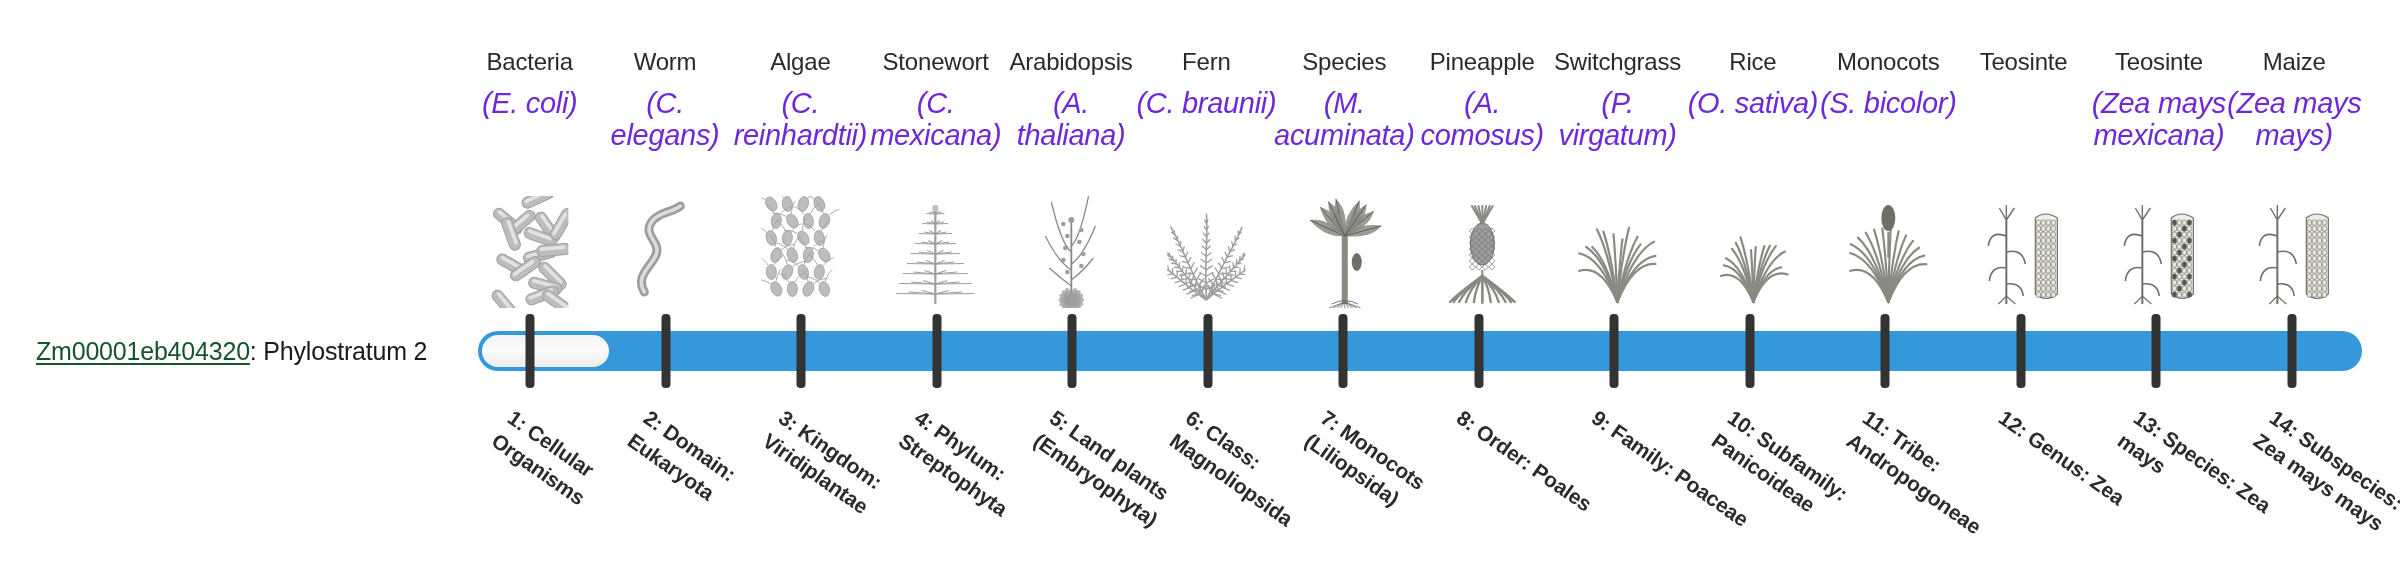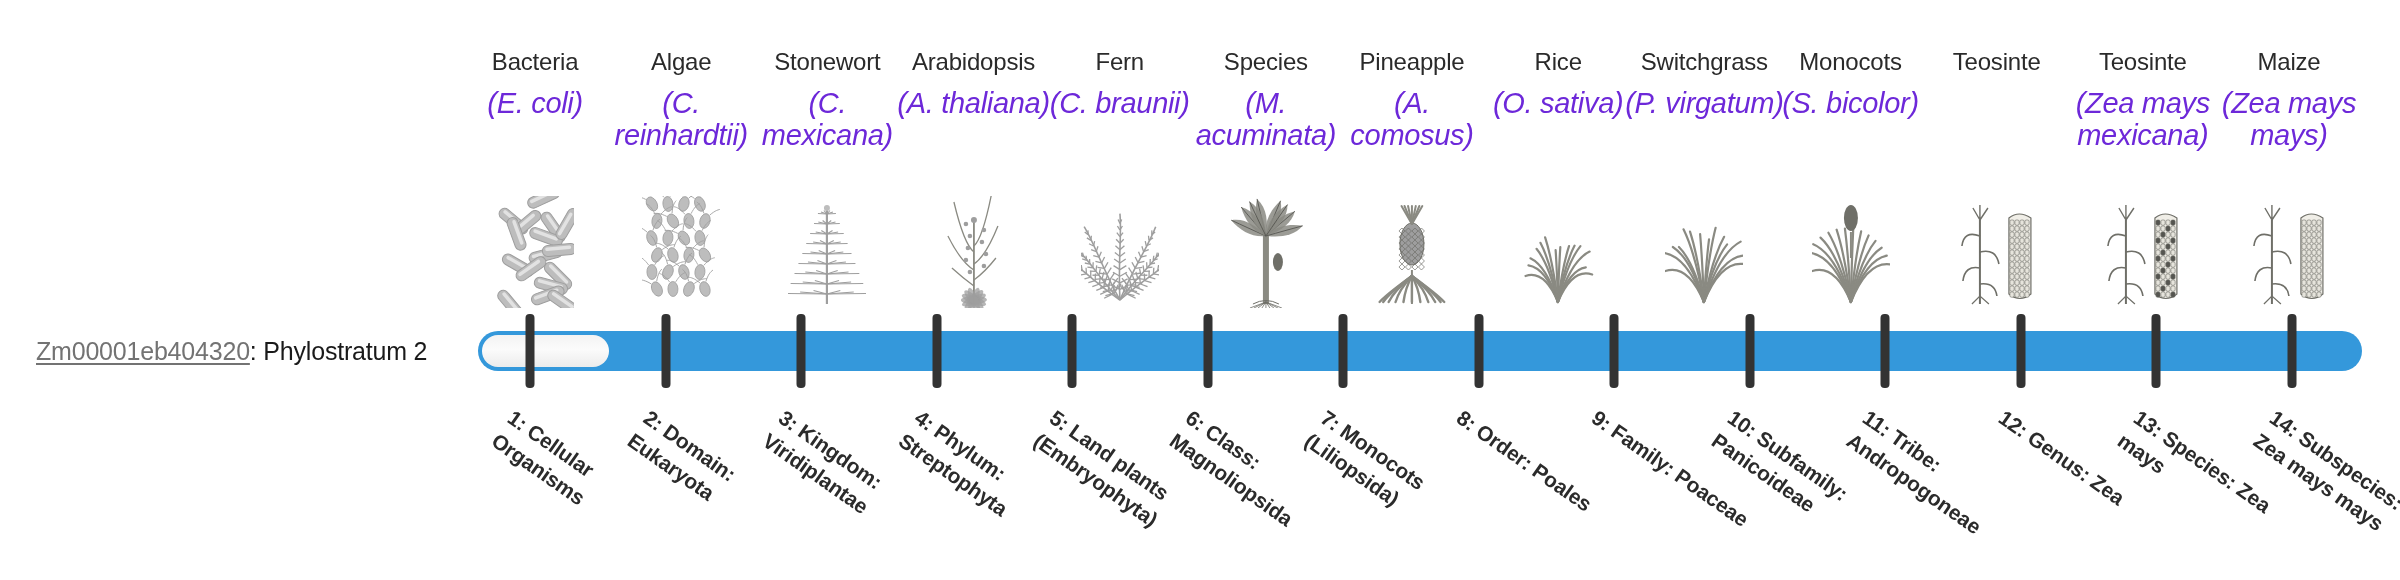--- a/index.html
+++ b/index.html
@@ -20,21 +20,21 @@
   #gene-label {
     position: absolute;
     left: 36px;
     top: 337px;
     font-size: 25px;
     color: #1a1a1a;
     white-space: nowrap;
     letter-spacing: -0.2px;
   }
   #gene-label .gene-id {
-    color: #737373;
+    color: #14532d;
     text-decoration: underline;
     text-underline-offset: 3px;
     cursor: pointer;
   }
 
   
   #species-row {
     position: absolute;
     left: 462px;
     top: 48px;
@@ -211,20 +211,30 @@
               <rect x="3" y="2" width="26" height="3.5" rx="1.8" fill="#e2e2e2"></rect>
             </g>
             <g transform="translate(20,20) rotate(70)">
               <rect x="0" y="0" width="34" height="11" rx="5.5" fill="#bdbdbd" stroke="#9e9e9e" stroke-width="1"></rect>
               <rect x="3" y="2" width="26" height="3.5" rx="1.8" fill="#e2e2e2"></rect>
             </g>
             <g transform="translate(46,50) rotate(-5)">
               <rect x="0" y="0" width="34" height="11" rx="5.5" fill="#bdbdbd" stroke="#9e9e9e" stroke-width="1"></rect>
               <rect x="3" y="2" width="26" height="3.5" rx="1.8" fill="#e2e2e2"></rect>
             </g>
+          </svg>
+        </div>
+      </div>
+      <div class="species-col">
+        <div class="sp-common">Worm</div>
+        <div class="sp-latin">(C. elegans)</div>
+        <div class="sp-art">
+          <svg width="78" height="112" viewBox="0 0 78 112">
+            <path d="M18 96 C8 80 26 70 30 58 C34 46 18 40 24 28 C30 16 48 16 54 10" fill="none" stroke="#9e9e9e" stroke-width="9" stroke-linecap="round"></path>
+            <path d="M18 96 C8 80 26 70 30 58 C34 46 18 40 24 28 C30 16 48 16 54 10" fill="none" stroke="#dcdcdc" stroke-width="3.5" stroke-linecap="round"></path>
           </svg>
         </div>
       </div>
       <div class="species-col">
         <div class="sp-common">Algae</div>
         <div class="sp-latin">(C. reinhardtii)</div>
         <div class="sp-art">
           <svg width="78" height="112" viewBox="0 0 78 112">
             <g transform="translate(10,8) rotate(-30)">
               <ellipse cx="0" cy="0" rx="5" ry="7.5" fill="#bdbdbd" stroke="#9e9e9e" stroke-width="0.8"></ellipse>
@@ -730,60 +740,60 @@
             <path d="M39 28 l-7.418869699264869 -18" stroke="#8a8a82" stroke-width="2" stroke-linecap="round"></path>
             <path d="M39 28 l-3.8589229814379884 -18" stroke="#8a8a82" stroke-width="2" stroke-linecap="round"></path>
             <path d="M39 28 l0 -18" stroke="#8a8a82" stroke-width="2" stroke-linecap="round"></path>
             <path d="M39 28 l3.8589229814379884 -18" stroke="#8a8a82" stroke-width="2" stroke-linecap="round"></path>
             <path d="M39 28 l7.418869699264869 -18" stroke="#8a8a82" stroke-width="2" stroke-linecap="round"></path>
             <path d="M39 28 l10.40402755668352 -18" stroke="#8a8a82" stroke-width="2" stroke-linecap="round"></path>
           </svg>
         </div>
       </div>
       <div class="species-col">
+        <div class="sp-common">Switchgrass</div>
+        <div class="sp-latin">(P. virgatum)</div>
+        <div class="sp-art">
+          <svg width="78" height="112" viewBox="0 0 78 112">
+            <path d="M39 106 Q22.891927489609444 67.56 0.3 75.0" stroke="#8a8a82" stroke-width="2.2" fill="none" stroke-linecap="round"></path>
+            <path d="M39 106 Q21.9992317718385 59.5 -1.8 56.9" stroke="#8a8a82" stroke-width="2.2" fill="none" stroke-linecap="round"></path>
+            <path d="M39 106 Q26.02672167539832 62.6 7.9 51.0" stroke="#8a8a82" stroke-width="2.2" fill="none" stroke-linecap="round"></path>
+            <path d="M39 106 Q28.60005280130239 65.7 14.0 51.0" stroke="#8a8a82" stroke-width="2.2" fill="none" stroke-linecap="round"></path>
+            <path d="M39 106 Q30.496994289230784 57.64 18.6 33.3" stroke="#8a8a82" stroke-width="2.2" fill="none" stroke-linecap="round"></path>
+            <path d="M39 106 Q33.18999051964477 60.74 25.1 35.6" stroke="#8a8a82" stroke-width="2.2" fill="none" stroke-linecap="round"></path>
+            <path d="M39 106 Q37.413086714164 63.84 35.2 38.2" stroke="#8a8a82" stroke-width="2.2" fill="none" stroke-linecap="round"></path>
+            <path d="M39 106 Q41.126934613161644 66.94 44.1 43.4" stroke="#8a8a82" stroke-width="2.2" fill="none" stroke-linecap="round"></path>
+            <path d="M39 106 Q43.88998601912407 58.88 50.7 31.8" stroke="#8a8a82" stroke-width="2.2" fill="none" stroke-linecap="round"></path>
+            <path d="M39 106 Q47.42774556830325 61.98 59.2 40.8" stroke="#8a8a82" stroke-width="2.2" fill="none" stroke-linecap="round"></path>
+            <path d="M39 106 Q48.66890171035624 65.08 62.2 48.4" stroke="#8a8a82" stroke-width="2.2" fill="none" stroke-linecap="round"></path>
+            <path d="M39 106 Q54.282760441847245 57.02 75.7 45.6" stroke="#8a8a82" stroke-width="2.2" fill="none" stroke-linecap="round"></path>
+            <path d="M39 106 Q56.271381592013945 60.12 80.5 59.5" stroke="#8a8a82" stroke-width="2.2" fill="none" stroke-linecap="round"></path>
+            <path d="M39 106 Q56.360480756470274 63.22 80.7 68.4" stroke="#8a8a82" stroke-width="2.2" fill="none" stroke-linecap="round"></path>
+          </svg>
+        </div>
+      </div>
+      <div class="species-col">
         <div class="sp-common">Rice</div>
         <div class="sp-latin">(O. sativa)</div>
         <div class="sp-art">
           <svg width="78" height="112" viewBox="0 0 78 112">
             <path d="M39 106 Q25.49000370096276 73.75999999999999 6.6 80.0" stroke="#8a8a82" stroke-width="2.2" fill="none" stroke-linecap="round"></path>
             <path d="M39 106 Q26.723298682501625 71.9 9.5 69.3" stroke="#8a8a82" stroke-width="2.2" fill="none" stroke-linecap="round"></path>
             <path d="M39 106 Q27.54935321183389 70.03999999999999 11.5 62.3" stroke="#8a8a82" stroke-width="2.2" fill="none" stroke-linecap="round"></path>
             <path d="M39 106 Q30.063590843458627 68.18 17.6 52.8" stroke="#8a8a82" stroke-width="2.2" fill="none" stroke-linecap="round"></path>
             <path d="M39 106 Q31.712056873845192 66.32 21.5 46.8" stroke="#8a8a82" stroke-width="2.2" fill="none" stroke-linecap="round"></path>
             <path d="M39 106 Q33.667525545427395 64.46000000000001 26.2 41.4" stroke="#8a8a82" stroke-width="2.2" fill="none" stroke-linecap="round"></path>
             <path d="M39 106 Q38.05809544021234 73.75999999999999 36.7 54.1" stroke="#8a8a82" stroke-width="2.2" fill="none" stroke-linecap="round"></path>
             <path d="M39 106 Q39.99624520746772 71.9 41.4 51.1" stroke="#8a8a82" stroke-width="2.2" fill="none" stroke-linecap="round"></path>
             <path d="M39 106 Q43.616171915898676 70.03999999999999 50.1 50.1" stroke="#8a8a82" stroke-width="2.2" fill="none" stroke-linecap="round"></path>
             <path d="M39 106 Q45.9463207921163 68.18 55.7 49.6" stroke="#8a8a82" stroke-width="2.2" fill="none" stroke-linecap="round"></path>
             <path d="M39 106 Q48.37590468883029 66.32 61.5 50.1" stroke="#8a8a82" stroke-width="2.2" fill="none" stroke-linecap="round"></path>
             <path d="M39 106 Q52.227471289778094 64.46000000000001 70.7 55.6" stroke="#8a8a82" stroke-width="2.2" fill="none" stroke-linecap="round"></path>
             <path d="M39 106 Q50.607063063816646 73.75999999999999 66.9 71.3" stroke="#8a8a82" stroke-width="2.2" fill="none" stroke-linecap="round"></path>
             <path d="M39 106 Q53.28941916244324 71.9 73.3 78.5" stroke="#8a8a82" stroke-width="2.2" fill="none" stroke-linecap="round"></path>
-          </svg>
-        </div>
-      </div>
-      <div class="species-col">
-        <div class="sp-common">Switchgrass</div>
-        <div class="sp-latin">(P. virgatum)</div>
-        <div class="sp-art">
-          <svg width="78" height="112" viewBox="0 0 78 112">
-            <path d="M39 106 Q22.891927489609444 67.56 0.3 75.0" stroke="#8a8a82" stroke-width="2.2" fill="none" stroke-linecap="round"></path>
-            <path d="M39 106 Q21.9992317718385 59.5 -1.8 56.9" stroke="#8a8a82" stroke-width="2.2" fill="none" stroke-linecap="round"></path>
-            <path d="M39 106 Q26.02672167539832 62.6 7.9 51.0" stroke="#8a8a82" stroke-width="2.2" fill="none" stroke-linecap="round"></path>
-            <path d="M39 106 Q28.60005280130239 65.7 14.0 51.0" stroke="#8a8a82" stroke-width="2.2" fill="none" stroke-linecap="round"></path>
-            <path d="M39 106 Q30.496994289230784 57.64 18.6 33.3" stroke="#8a8a82" stroke-width="2.2" fill="none" stroke-linecap="round"></path>
-            <path d="M39 106 Q33.18999051964477 60.74 25.1 35.6" stroke="#8a8a82" stroke-width="2.2" fill="none" stroke-linecap="round"></path>
-            <path d="M39 106 Q37.413086714164 63.84 35.2 38.2" stroke="#8a8a82" stroke-width="2.2" fill="none" stroke-linecap="round"></path>
-            <path d="M39 106 Q41.126934613161644 66.94 44.1 43.4" stroke="#8a8a82" stroke-width="2.2" fill="none" stroke-linecap="round"></path>
-            <path d="M39 106 Q43.88998601912407 58.88 50.7 31.8" stroke="#8a8a82" stroke-width="2.2" fill="none" stroke-linecap="round"></path>
-            <path d="M39 106 Q47.42774556830325 61.98 59.2 40.8" stroke="#8a8a82" stroke-width="2.2" fill="none" stroke-linecap="round"></path>
-            <path d="M39 106 Q48.66890171035624 65.08 62.2 48.4" stroke="#8a8a82" stroke-width="2.2" fill="none" stroke-linecap="round"></path>
-            <path d="M39 106 Q54.282760441847245 57.02 75.7 45.6" stroke="#8a8a82" stroke-width="2.2" fill="none" stroke-linecap="round"></path>
-            <path d="M39 106 Q56.271381592013945 60.12 80.5 59.5" stroke="#8a8a82" stroke-width="2.2" fill="none" stroke-linecap="round"></path>
-            <path d="M39 106 Q56.360480756470274 63.22 80.7 68.4" stroke="#8a8a82" stroke-width="2.2" fill="none" stroke-linecap="round"></path>
           </svg>
         </div>
       </div>
       <div class="species-col">
         <div class="sp-common">Monocots</div>
         <div class="sp-latin">(S. bicolor)</div>
         <div class="sp-art">
           <svg width="78" height="112" viewBox="0 0 78 112">
             <path d="M39 106 Q22.891927489609444 67.56 0.3 75.0" stroke="#8a8a82" stroke-width="2.2" fill="none" stroke-linecap="round"></path>
             <path d="M39 106 Q20.56163316528241 57.02 -5.3 56.4" stroke="#8a8a82" stroke-width="2.2" fill="none" stroke-linecap="round"></path>

